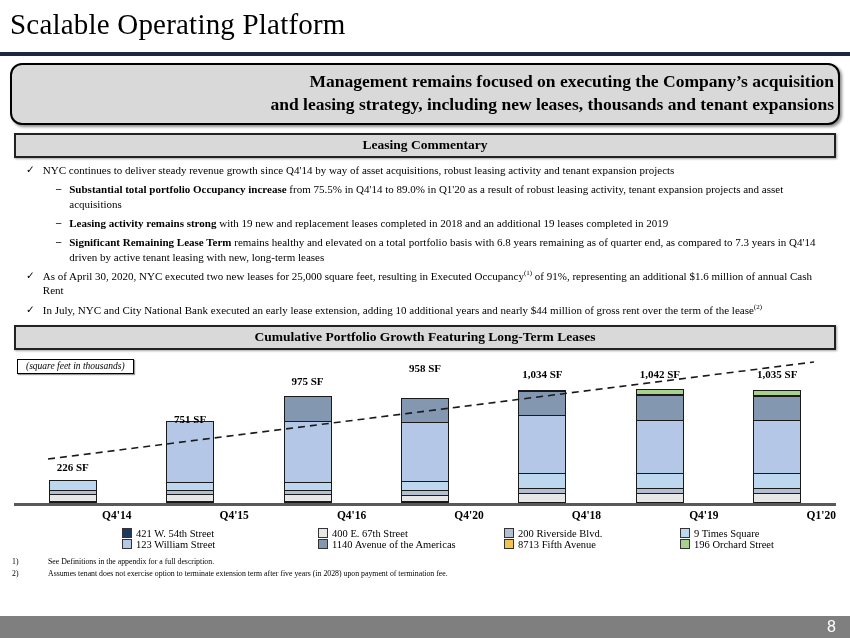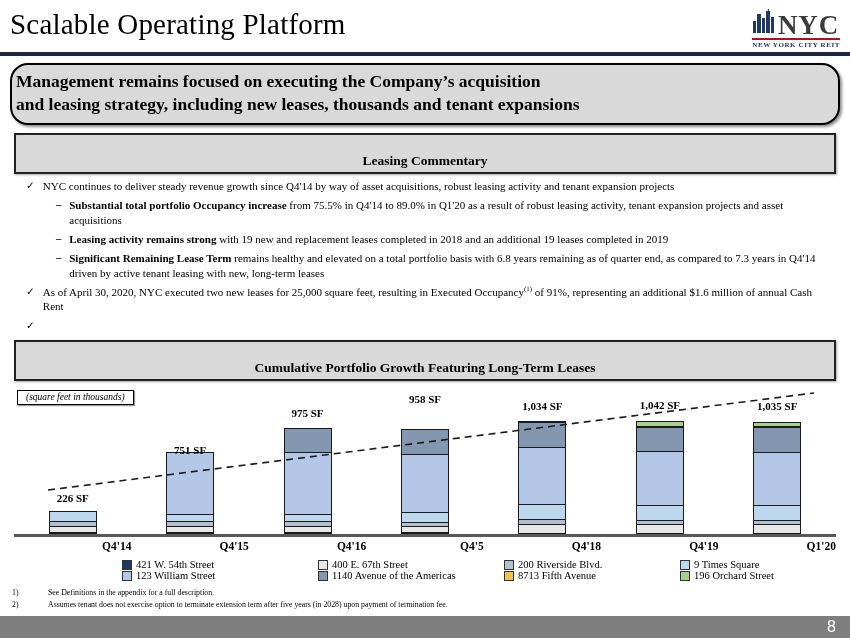--- a/index.html
+++ b/index.html
@@ -14,28 +14,28 @@
     border-bottom:4px solid #1b2940;
   }
   .slide-title{font-size:29px;letter-spacing:.2px;line-height:1.25;}
   .logo{display:flex;flex-direction:column;align-items:center;margin-top:3px;margin-right:4px;}
   .logo-top{display:flex;align-items:flex-end;gap:3px;}
   .logo-nyc{font-size:27px;font-weight:bold;color:#3c3c3c;line-height:.9;letter-spacing:1px;}
   .logo-rule{width:100%;height:2px;background:#b01116;margin:1px 0 1px;}
   .logo-sub{font-size:7px;font-weight:bold;color:#1f3864;letter-spacing:.6px;white-space:nowrap;}
   
   .banner{
-    margin:7px 10px 0;background:#d9d9d9;border:2px solid #000;border-radius:18px;
-    text-align:left;font-weight:bold;font-size:17.5px;line-height:1.32;
+    margin:7px 10px 0;background:#d9d9d9;border:2px solid #000;border-radius:12px;
+    text-align:right;font-weight:bold;font-size:17.5px;line-height:1.32;
     padding:5px 4px 7px;box-shadow:2px 2px 3px rgba(0,0,0,.45);
   }
   
   .box-header{
     margin:8px 14px 0;background:#d9d9d9;border:2px solid #222;
-    text-align:center;font-weight:bold;font-size:13.5px;padding:18px 0 3px;
+    text-align:center;font-weight:bold;font-size:13.5px;padding:2px 0 3px;
     box-shadow:1px 1px 2px rgba(0,0,0,.35);
   }
   
   .bullets{margin:5px 22px 0 26px;}
   .bullet{display:flex;gap:8px;font-size:11px;line-height:1.3;margin-top:5px;}
   .bullet.l2{margin-left:30px;margin-right:6px;}
   .bullet .marker{flex:0 0 auto;font-size:10.5px;}
   .bullet.l2 .marker{font-weight:bold;}
   .bullet b{font-weight:bold;}
   .bullet sup{font-size:7px;}
@@ -71,37 +71,20 @@
     position:absolute;left:0;bottom:0;width:100%;height:22px;box-sizing:border-box;
     background:#7f7f7f;color:#fff;text-align:right;padding-right:14px;
     font-size:16px;line-height:22px;font-family:"Liberation Sans",sans-serif;
   }
 </style>
 </head>
 <body>
 
 <div class="slide-header">
   <div class="slide-title">Scalable Operating Platform</div>
-  <div class="logo">
-    <div class="logo-top">
-      <span>
-        <svg width="22" height="24" viewBox="0 0 22 24">
-          <rect x="0" y="12" width="3" height="12" fill="#1F3864"></rect>
-          <rect x="4" y="5" width="4" height="19" fill="#1F3864"></rect>
-          <rect x="9" y="9" width="3" height="15" fill="#1F3864"></rect>
-          <rect x="13" y="2" width="4" height="22" fill="#1F3864"></rect>
-          <rect x="18" y="8" width="3" height="16" fill="#1F3864"></rect>
-          <rect x="14.8" y="0" width="1" height="4" fill="#1F3864"></rect>
-        </svg>
-      </span>
-      <span class="logo-nyc">NYC</span>
-    </div>
-    <div class="logo-rule"></div>
-    <div class="logo-sub">NEW YORK CITY REIT</div>
-  </div>
 </div>
 
 <div class="banner">
   <div>Management remains focused on executing the Company’s acquisition</div>
   <div>and leasing strategy, including new leases, thousands and tenant expansions</div>
 </div>
 
 <div class="box-header">Leasing Commentary</div>
 
 <div class="bullets" id="bullets">
@@ -120,20 +103,21 @@
     <div class="bullet l2">
       <span class="marker">–</span>
       <span><b>Significant Remaining Lease Term</b> remains healthy and elevated on a total portfolio basis with 6.8 years remaining as of quarter end, as compared to 7.3 years in Q4'14 driven by active tenant leasing with new, long-term leases</span>
     </div>
     <div class="bullet l1">
       <span class="marker">✓</span>
       <span>As of April 30, 2020, NYC executed two new leases for 25,000 square feet, resulting in Executed Occupancy<sup>(1)</sup> of 91%, representing an additional $1.6 million of annual Cash Rent</span>
     </div>
     <div class="bullet l1">
       <span class="marker">✓</span>
+      <span>In July, NYC and City National Bank executed an early lease extension, adding 10 additional years and nearly $44 million of gross rent over the term of the lease<sup>(2)</sup></span>
     </div>
   </div>
 
 <div class="box-header">Cumulative Portfolio Growth Featuring Long-Term Leases</div>
 
 <div class="chart-area">
   <div class="sf-note">(square feet in thousands)</div>
   <div class="chart-canvas" id="chartCanvas">
 
   <div class="col">
@@ -213,21 +197,21 @@
         </div>
       </div>
       <svg class="trend-svg" id="trendSvg" width="822" height="148">
       <line x1="34" y1="104" x2="800" y2="7" stroke="#1a1a1a" stroke-width="1.6" stroke-dasharray="7 5"></line>
     </svg>
     </div>
   <div class="x-labels" id="xLabels">
       <div class="x-label">Q4'14</div>
       <div class="x-label">Q4'15</div>
       <div class="x-label">Q4'16</div>
-      <div class="x-label">Q4'5</div>
+      <div class="x-label">Q4'20</div>
       <div class="x-label">Q4'18</div>
       <div class="x-label">Q4'19</div>
       <div class="x-label">Q1'20</div>
     </div>
   <div class="legend" id="legend">
       <div class="legend-item">
         <span class="swatch" style="background: rgb(31, 56, 100);"></span>
         <span>421 W. 54th Street</span>
       </div>
       <div class="legend-item">

